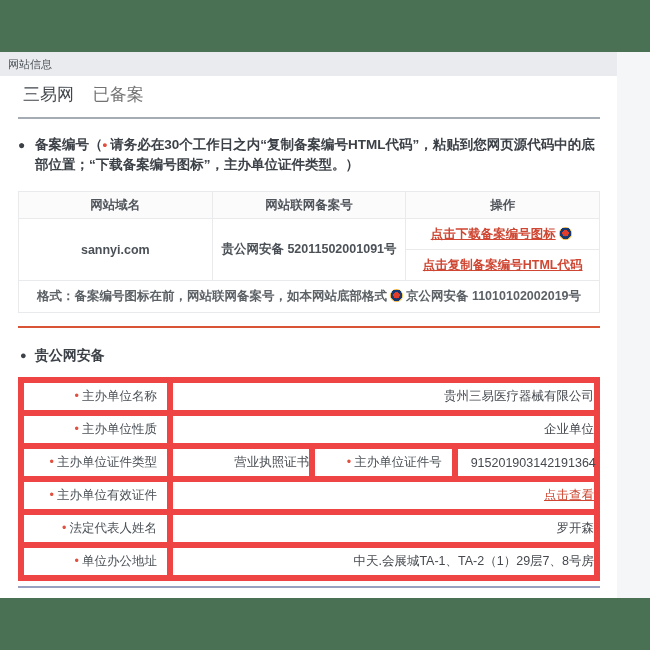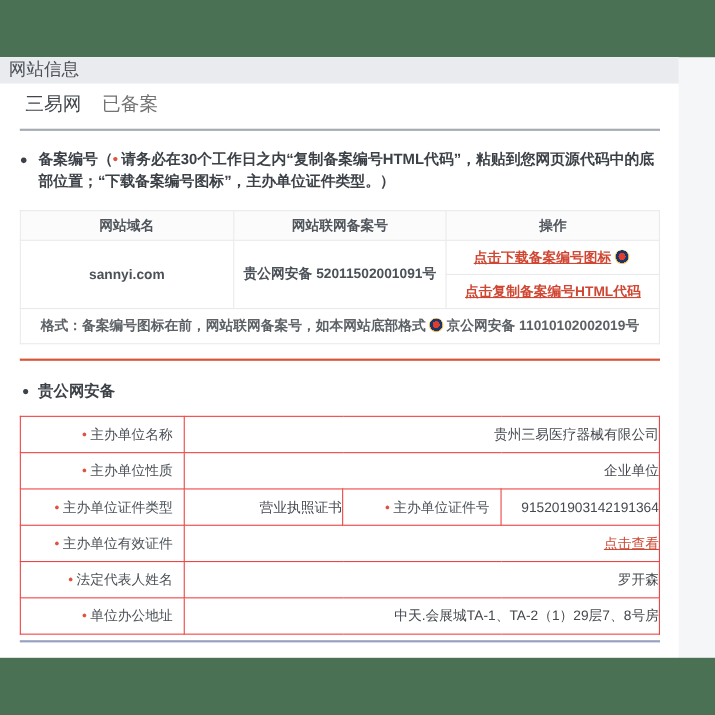--- a/index.html
+++ b/index.html
@@ -22,21 +22,21 @@
     background: #4a7153;
   }
   .card {
     position: absolute; top: 52px; left: 0;
     width: 617px; height: 546px;
     background: #ffffff;
   }
   .card-header {
     height: 24px;
     background: #e9ebee;
-    font-size: 16px;
+    font-size: 11px;
     line-height: 24px;
     padding-left: 8px;
     color: #4b5157;
   }
   .card-body { padding: 0 17px 0 18px; }
 
   .site-row {
     margin-top: 8px;
     padding-left: 5px;
     font-size: 17px;
@@ -109,21 +109,21 @@
   }
   .section-title .bullet {
     font-size: 11px;
     color: #3e434a;
     margin-right: 8px;
     vertical-align: 1px;
   }
 
   .org-table { margin-top: 12px; }
   .org-table td {
-    border: 1px solid #ef4444;
+    border: 6px solid #ef4444;
     height: 33px;
   }
   .org-table td.label {
     width: 149px;
     text-align: right;
     padding-right: 10px;
     color: #4b5157;
     white-space: nowrap;
   }
   .org-table td.label2 {

